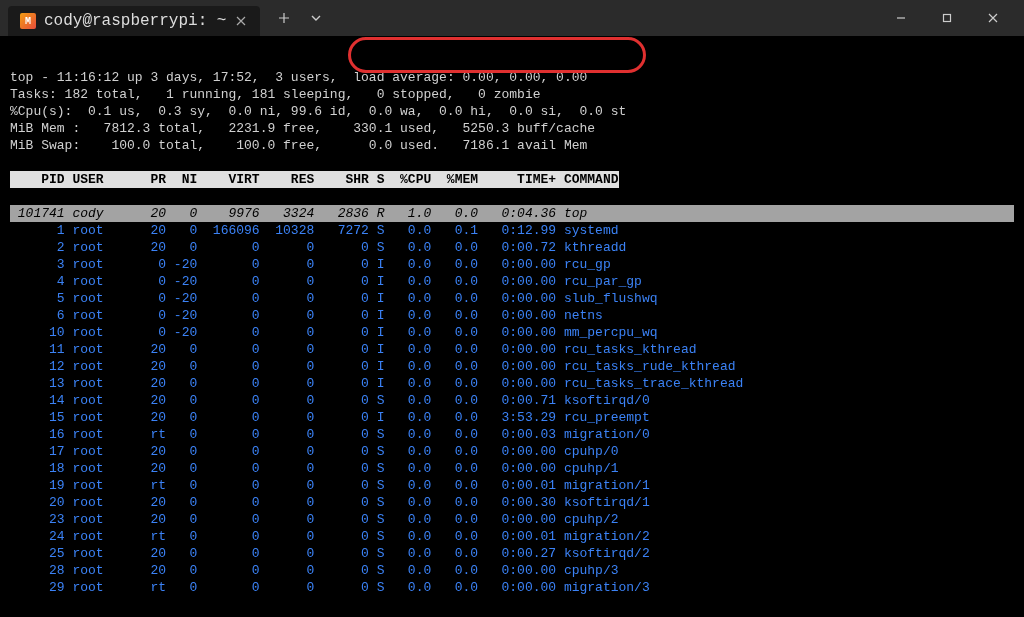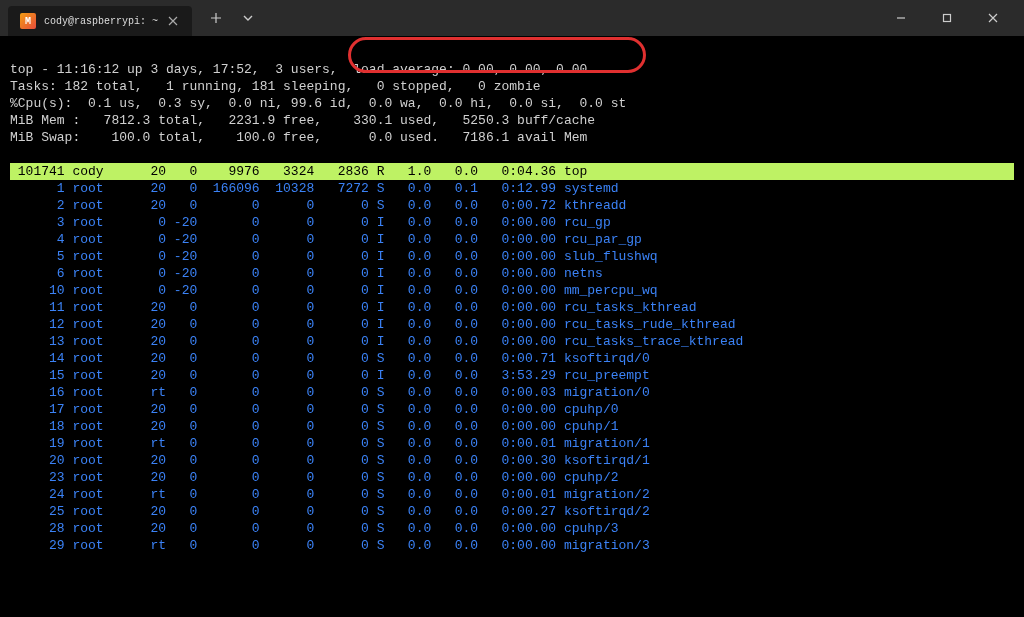--- a/index.html
+++ b/index.html
@@ -37,60 +37,60 @@
     height: 16px;
     background: linear-gradient(135deg,#f39c12,#e74c3c);
     border-radius: 2px;
     display: flex;
     align-items: center;
     justify-content: center;
     font-size: 10px;
     font-weight: bold;
     color: #fff;
   }
-  .tab-title { color: #ddd; font-size: 10px; }
+  .tab-title { color: #ddd; font-size: 16px; }
   .tab-close {
     width: 14px; height: 14px;
     display:flex; align-items:center; justify-content:center;
     color:#aaa; cursor:pointer;
   }
   .tab-add, .tab-dropdown {
     width: 28px; height: 28px;
     display:flex; align-items:center; justify-content:center;
     color:#ccc; cursor:pointer; margin-left: 4px;
   }
   .spacer { flex: 1; }
   .win-controls { display: flex; gap: 0; }
   .win-btn {
     width: 46px; height: 32px;
     display:flex; align-items:center; justify-content:center;
     color:#ccc; cursor:pointer;
   }
   .terminal {
-    padding: 8px 10px;
+    padding: 16px 10px;
     background: #000;
     height: calc(617px - 36px);
     overflow: hidden;
     line-height: 17px;
     white-space: pre;
   }
   .hdr-line { color: #d0d0d0; }
   .col-header {
     background: #000;
     color: #fff;
     font-weight: bold;
     display: block;
   }
   .col-header-inv {
     background: #e0e0e0;
     color: #000;
     display: inline-block;
   }
   .proc-row { color: #3b82f6; }
-  .proc-row.hilite { background: #bef264; color: #000; }
+  .proc-row.hilite { background: #a3a3a3; color: #000; font-style: italic; }
   .annot {
     position: absolute;
     border: 3px solid #e03030;
     border-radius: 22px;
     pointer-events: none;
   }
 </style>
 </head>
 <body>
 
@@ -134,16 +134,17 @@
   </div>
 </div>
 
 <div class="terminal">
 <span class="hdr-line"><span>top - 11:16:12 up 3 days, 17:52,  3 users,  </span><span>load average: 0.00, 0.00, 0.00</span></span>
 <span class="hdr-line">Tasks: 182 total,   1 running, 181 sleeping,   0 stopped,   0 zombie</span>
 <span class="hdr-line">%Cpu(s):  0.1 us,  0.3 sy,  0.0 ni, 99.6 id,  0.0 wa,  0.0 hi,  0.0 si,  0.0 st</span>
 <span class="hdr-line">MiB Mem :   7812.3 total,   2231.9 free,    330.1 used,   5250.3 buff/cache</span>
 <span class="hdr-line">MiB Swap:    100.0 total,    100.0 free,      0.0 used.   7186.1 avail Mem</span>
 <span> </span>
+<span class="col-header"><span class="col-header-inv">    PID USER      PR  NI    VIRT    RES    SHR S  %CPU  %MEM     TIME+ COMMAND</span></span>
 <div id="proc-list"><div class="proc-row hilite"> 101741 cody      20   0    9976   3324   2836 R   1.0   0.0   0:04.36 top</div><div class="proc-row">      1 root      20   0  166096  10328   7272 S   0.0   0.1   0:12.99 systemd</div><div class="proc-row">      2 root      20   0       0      0      0 S   0.0   0.0   0:00.72 kthreadd</div><div class="proc-row">      3 root       0 -20       0      0      0 I   0.0   0.0   0:00.00 rcu_gp</div><div class="proc-row">      4 root       0 -20       0      0      0 I   0.0   0.0   0:00.00 rcu_par_gp</div><div class="proc-row">      5 root       0 -20       0      0      0 I   0.0   0.0   0:00.00 slub_flushwq</div><div class="proc-row">      6 root       0 -20       0      0      0 I   0.0   0.0   0:00.00 netns</div><div class="proc-row">     10 root       0 -20       0      0      0 I   0.0   0.0   0:00.00 mm_percpu_wq</div><div class="proc-row">     11 root      20   0       0      0      0 I   0.0   0.0   0:00.00 rcu_tasks_kthread</div><div class="proc-row">     12 root      20   0       0      0      0 I   0.0   0.0   0:00.00 rcu_tasks_rude_kthread</div><div class="proc-row">     13 root      20   0       0      0      0 I   0.0   0.0   0:00.00 rcu_tasks_trace_kthread</div><div class="proc-row">     14 root      20   0       0      0      0 S   0.0   0.0   0:00.71 ksoftirqd/0</div><div class="proc-row">     15 root      20   0       0      0      0 I   0.0   0.0   3:53.29 rcu_preempt</div><div class="proc-row">     16 root      rt   0       0      0      0 S   0.0   0.0   0:00.03 migration/0</div><div class="proc-row">     17 root      20   0       0      0      0 S   0.0   0.0   0:00.00 cpuhp/0</div><div class="proc-row">     18 root      20   0       0      0      0 S   0.0   0.0   0:00.00 cpuhp/1</div><div class="proc-row">     19 root      rt   0       0      0      0 S   0.0   0.0   0:00.01 migration/1</div><div class="proc-row">     20 root      20   0       0      0      0 S   0.0   0.0   0:00.30 ksoftirqd/1</div><div class="proc-row">     23 root      20   0       0      0      0 S   0.0   0.0   0:00.00 cpuhp/2</div><div class="proc-row">     24 root      rt   0       0      0      0 S   0.0   0.0   0:00.01 migration/2</div><div class="proc-row">     25 root      20   0       0      0      0 S   0.0   0.0   0:00.27 ksoftirqd/2</div><div class="proc-row">     28 root      20   0       0      0      0 S   0.0   0.0   0:00.00 cpuhp/3</div><div class="proc-row">     29 root      rt   0       0      0      0 S   0.0   0.0   0:00.00 migration/3</div></div>
 </div>
 
 <div class="annot" id="annot" style="left: 348px; top: 37px; width: 298px; height: 36px;"></div>
 
 </body></html>

